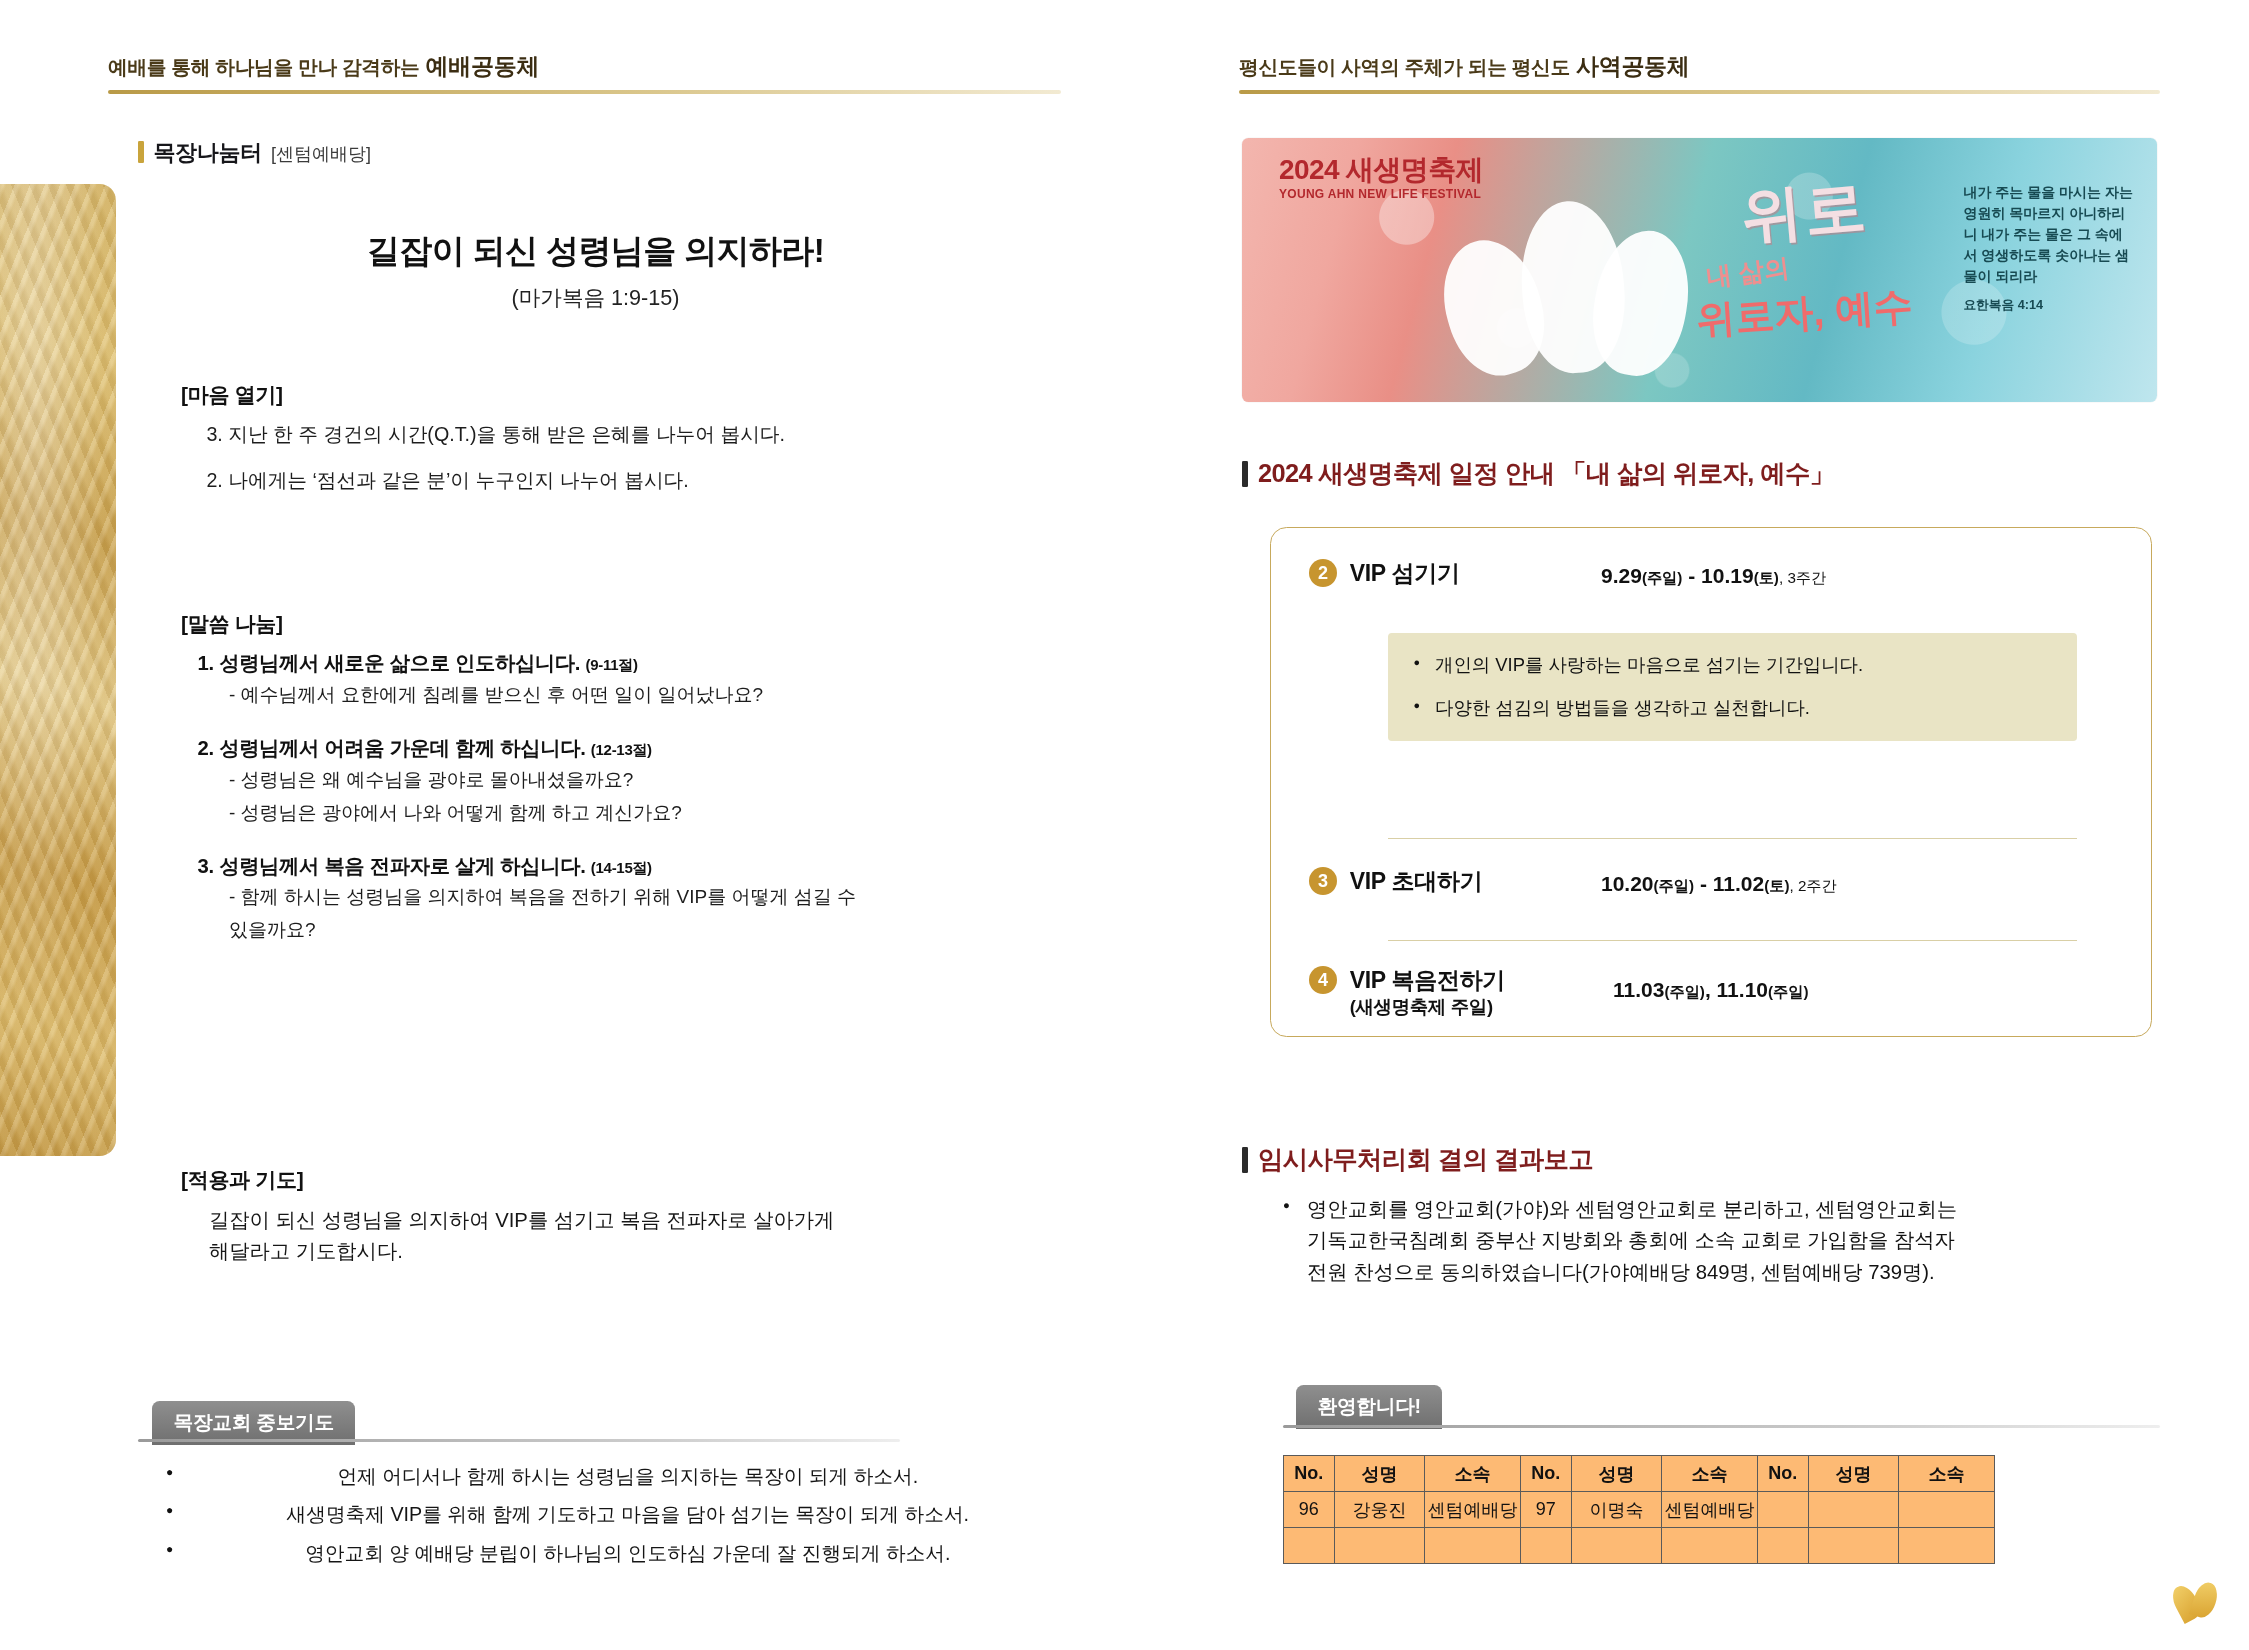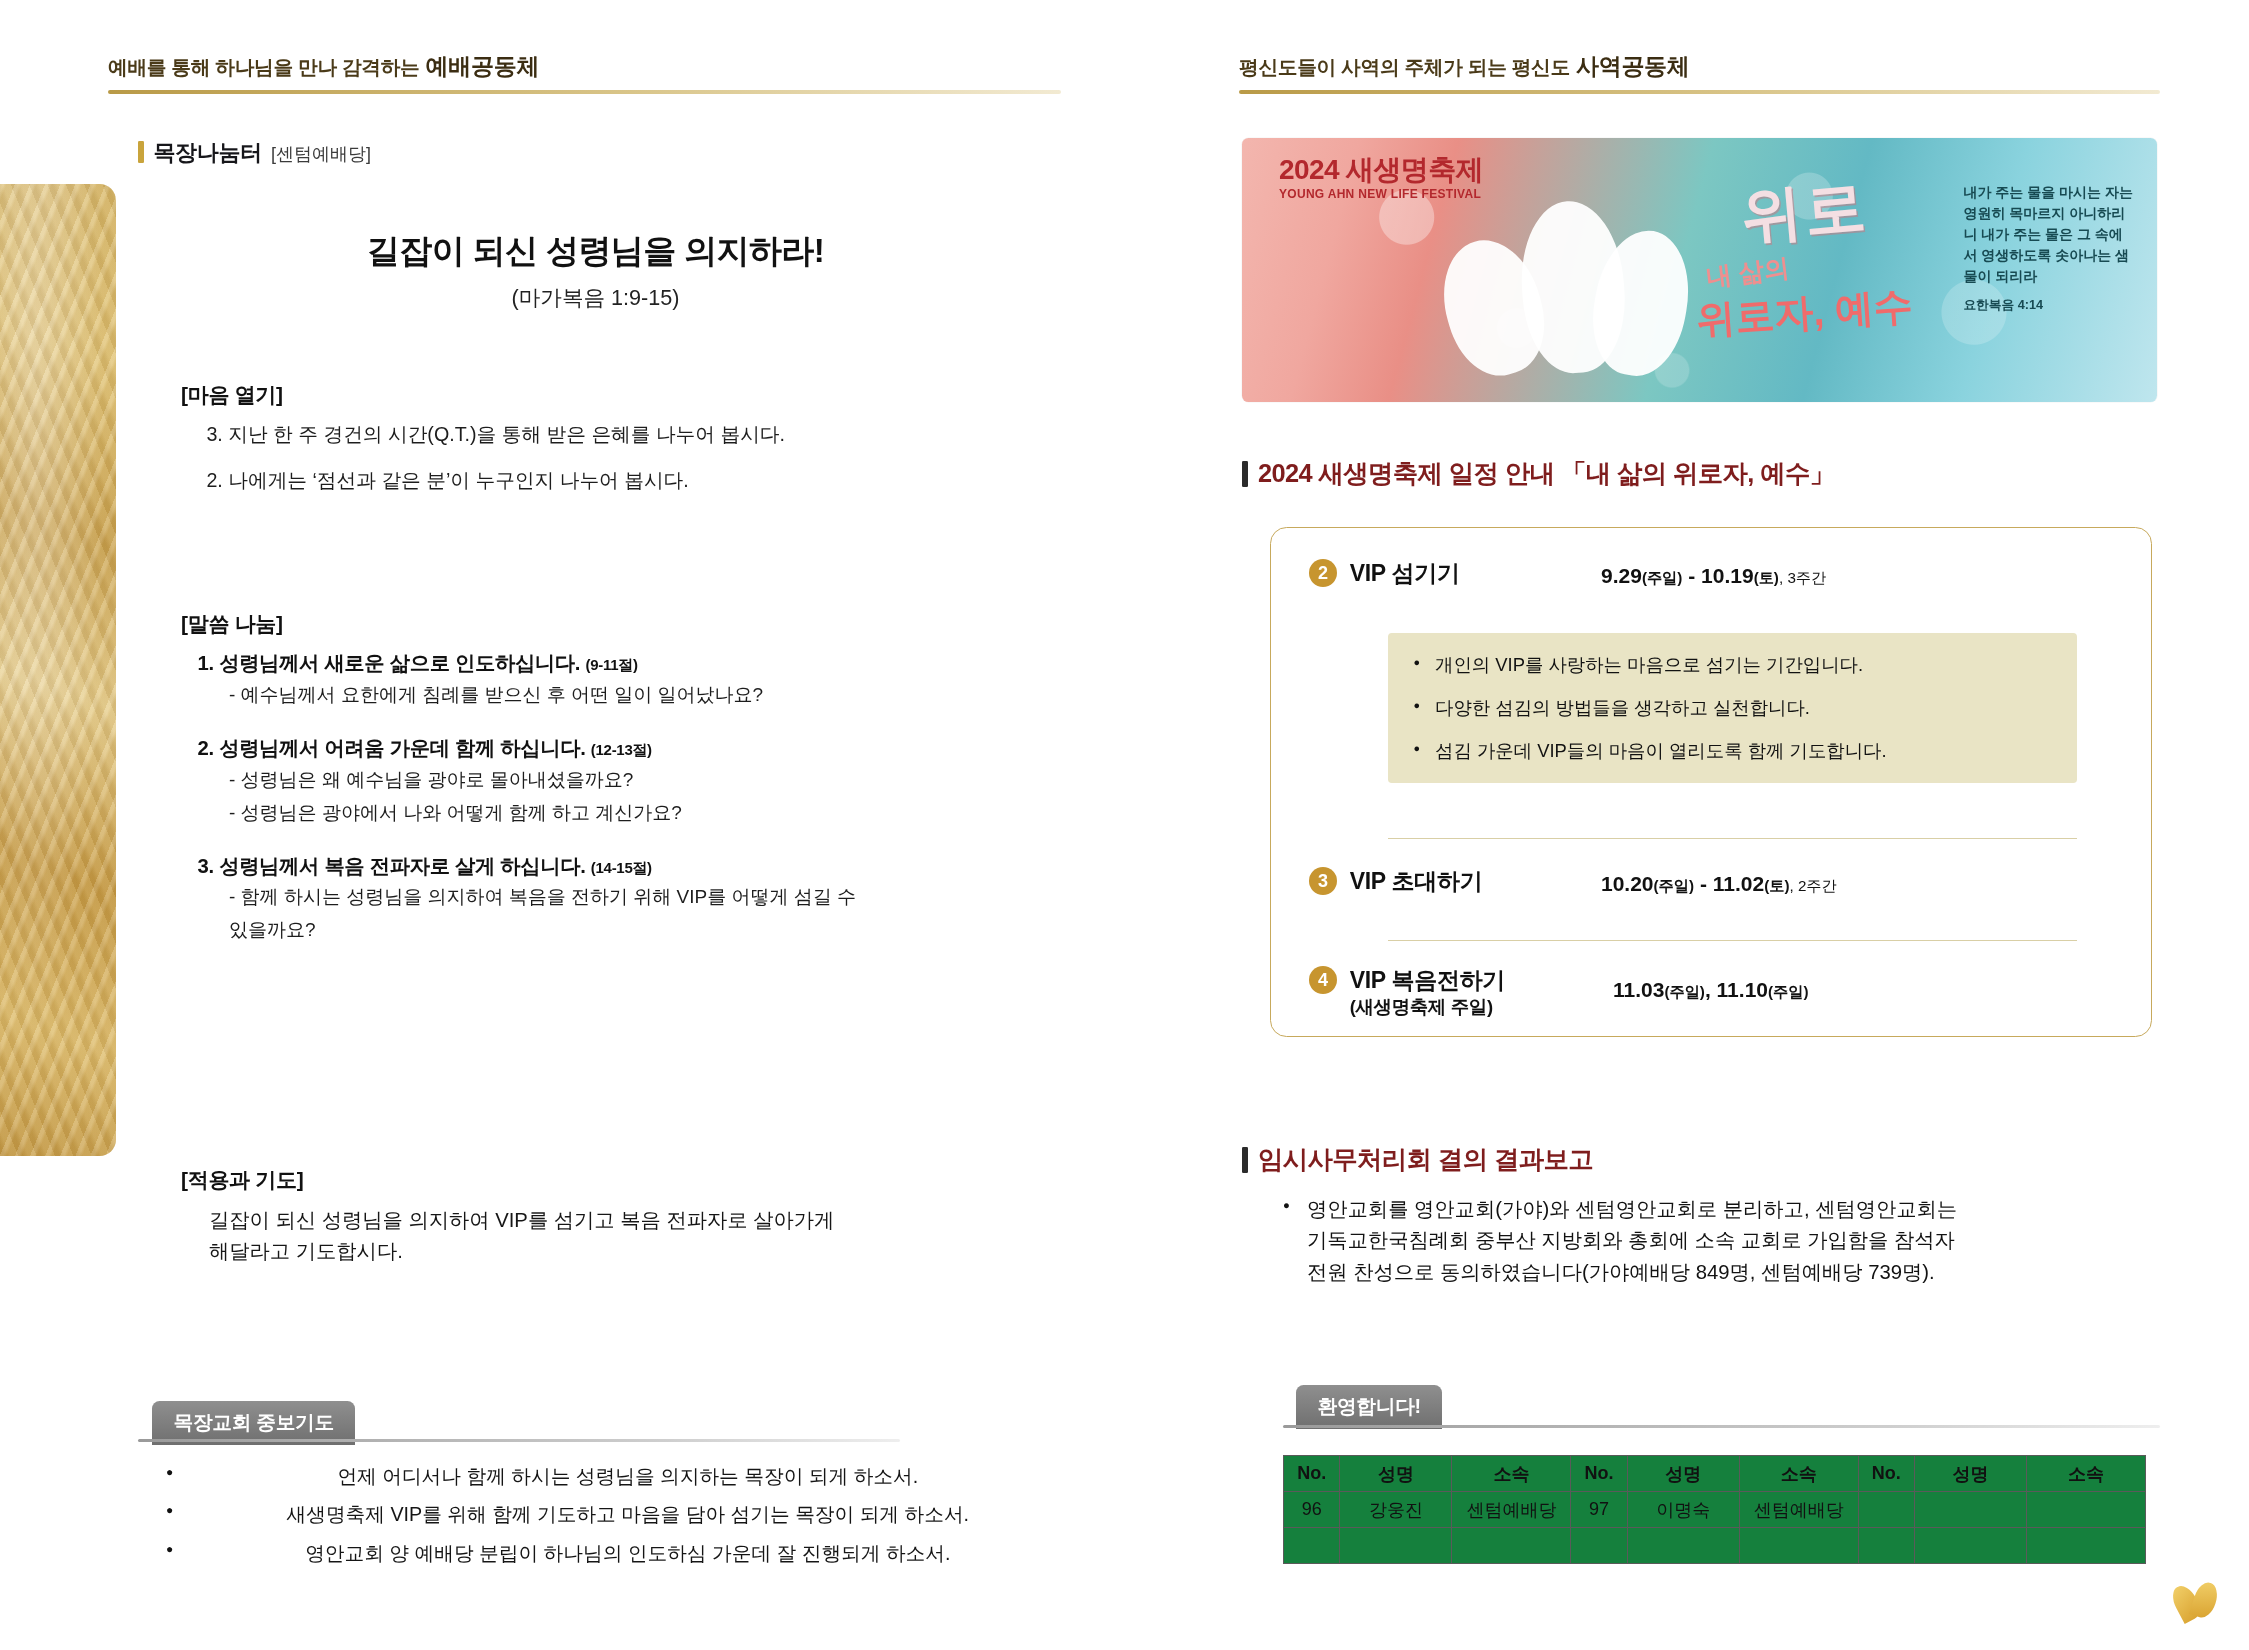--- a/index.html
+++ b/index.html
@@ -461,23 +461,23 @@
     top: 1425px;
     width: 877px;
     height: 3.2px;
     background: linear-gradient(90deg, #9a9a9a 0%, #cfcfcf 70%, #eeeeee 100%);
     border-radius: 1.9px;
   }
   table.welcome {
     position: absolute;
     left: 1283px;
     top: 1455px;
-    width: 863px;
+    width: 712px;
     border-collapse: collapse;
-    background: #15803d;
+    background: #fdba74;
   }
   table.welcome th, table.welcome td {
     border: 1.3px solid #5a5a5a;
     font-size: 18px;
     text-align: center;
     height: 33px;
     color: #111;
     font-weight: 400;
   }
   table.welcome th { font-weight: 700; }
@@ -621,21 +621,20 @@
   </div>
   <div class="sched-date" id="date2">
     <span>9.29</span><span class="sm">(주일)</span>
     <span>-</span>
     <span>10.19</span><span class="sm">(토)</span><span class="sm2">, 3주간</span>
   </div>
 
   <ul class="vip-note">
     <li>개인의 VIP를 사랑하는 마음으로 섬기는 기간입니다.</li>
     <li>다양한 섬김의 방법들을 생각하고 실천합니다.</li>
-    <li>섬김 가운데 VIP들의 마음이 열리도록 함께 기도합니다.</li>
   </ul>
 
   <div class="divider" id="div1"></div>
 
   <div class="sched-row" id="row3">
     <span class="num-badge">3</span>
     <span class="sched-label">VIP 초대하기</span>
   </div>
   <div class="sched-date" id="date3">
     <span>10.20</span><span class="sm">(주일)</span>

